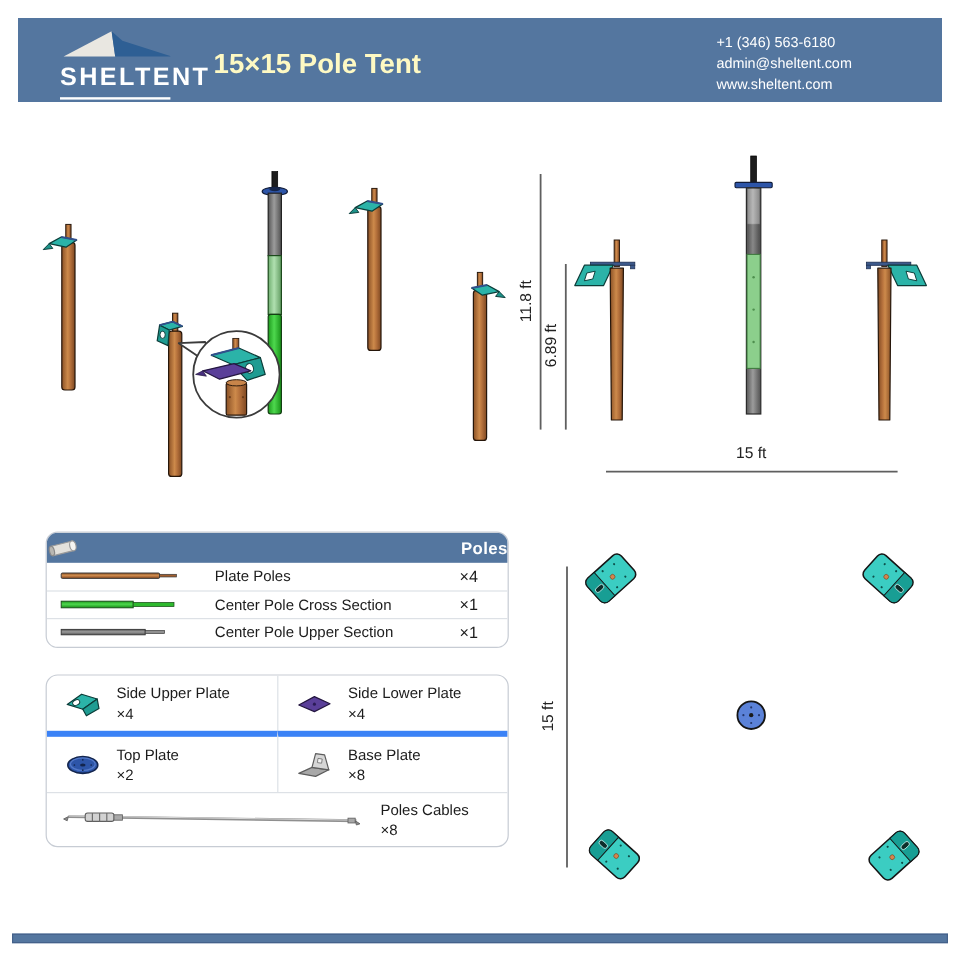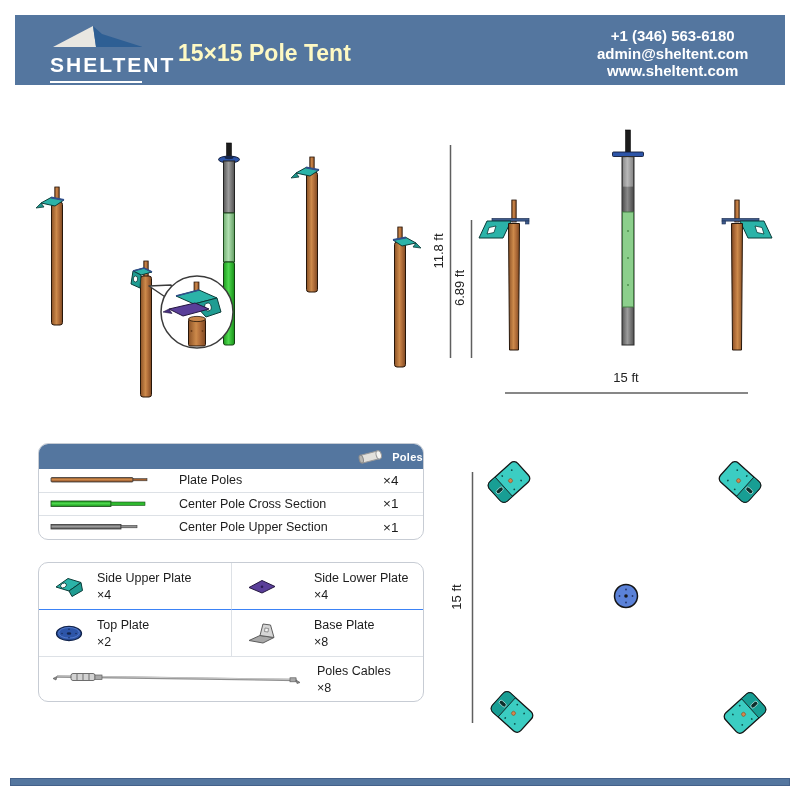--- a/index.html
+++ b/index.html
@@ -4,41 +4,41 @@
 <style>
   html,body{margin:0;padding:0;width:800px;height:800px;background:#ffffff;overflow:hidden;
     font-family:"Liberation Sans", sans-serif;}
   .abs{position:absolute;}
   
   .header-band{position:absolute;left:15px;top:15px;width:770px;height:70px;background:#54769f;}
   .brand{position:absolute;left:35px;top:38px;width:92px;text-align:center;color:#fff;
     font-size:21px;font-weight:bold;letter-spacing:2px;padding-bottom:4px;border-bottom:2px solid #fff;}
   .logo-svg{position:absolute;left:35px;top:10px;}
   .doc-title{position:absolute;left:163px;top:27px;color:#fef9c3;font-size:23px;font-weight:600;line-height:1;}
-  .contact{position:absolute;left:582px;top:12px;color:#fff;font-size:15px;font-weight:700;line-height:17.5px;text-align:center;}
+  .contact{position:absolute;left:582px;top:12px;color:#fff;font-size:12px;font-weight:400;line-height:17.5px;}
   
   .bottom-bar{position:absolute;left:10px;top:778px;width:778px;height:6px;background:#54769f;border:1px solid #44618a;}
   
   .dim-label{position:absolute;font-size:13px;color:#222;white-space:nowrap;transform:translate(-50%,-50%);}
   .dim-label.rot{transform:translate(-50%,-50%) rotate(-90deg);}
   
   .panel{position:absolute;left:38px;width:384px;background:#fff;border:1px solid #c7ccd4;border-radius:10px;overflow:hidden;}
   .poles-panel{top:443px;}
   .fittings-panel{top:562px;}
-  .panel-header{background:#54769f;color:#fff;height:25px;display:flex;align-items:center;justify-content:flex-end;gap:9px;
-    font-size:11px;font-weight:bold;letter-spacing:.3px;}
+  .panel-header{background:#54769f;color:#fff;height:25px;display:flex;align-items:center;justify-content:space-between;gap:9px;
+    font-size:14px;font-weight:bold;letter-spacing:.3px;}
   .prow{display:flex;align-items:center;height:22.6px;}
   .prow + .prow{border-top:1px solid #dde1e6;}
   .pico{width:140px;display:flex;justify-content:center;flex:none;}
   .pname{flex:1;font-size:12.5px;color:#1c1c1c;}
   .pqty{width:40px;font-size:13.5px;color:#1c1c1c;flex:none;}
   .fgrid{display:grid;grid-template-columns:1fr 1fr;}
-  .fcell{display:flex;align-items:center;height:46px;padding:0 6px 0 12px;border-top:1px solid #3b82f6;}
+  .fcell{display:flex;align-items:center;height:46px;padding:0 6px 0 12px;border-top:5px solid #3b82f6;}
   .fcell:nth-child(-n+2){border-top:none;}
-  .fcell:nth-child(2n){border-left:1px solid #dde1e6;gap:24px;}
+  .fcell:nth-child(2n){border-left:1px solid #dde1e6;}
   .fico{width:38px;display:flex;justify-content:center;flex:none;}
   .ftxt{margin-left:8px;}
   .fname{font-size:12.5px;color:#1c1c1c;}
   .fqty{font-size:12.5px;color:#1c1c1c;margin-top:3px;}
   .fwide{grid-column:1/3;display:flex;align-items:center;height:44px;border-top:1px solid #dde1e6;padding:0 8px 0 12px;}
   svg{display:block;}
 </style>
 </head>
 <body>
 

